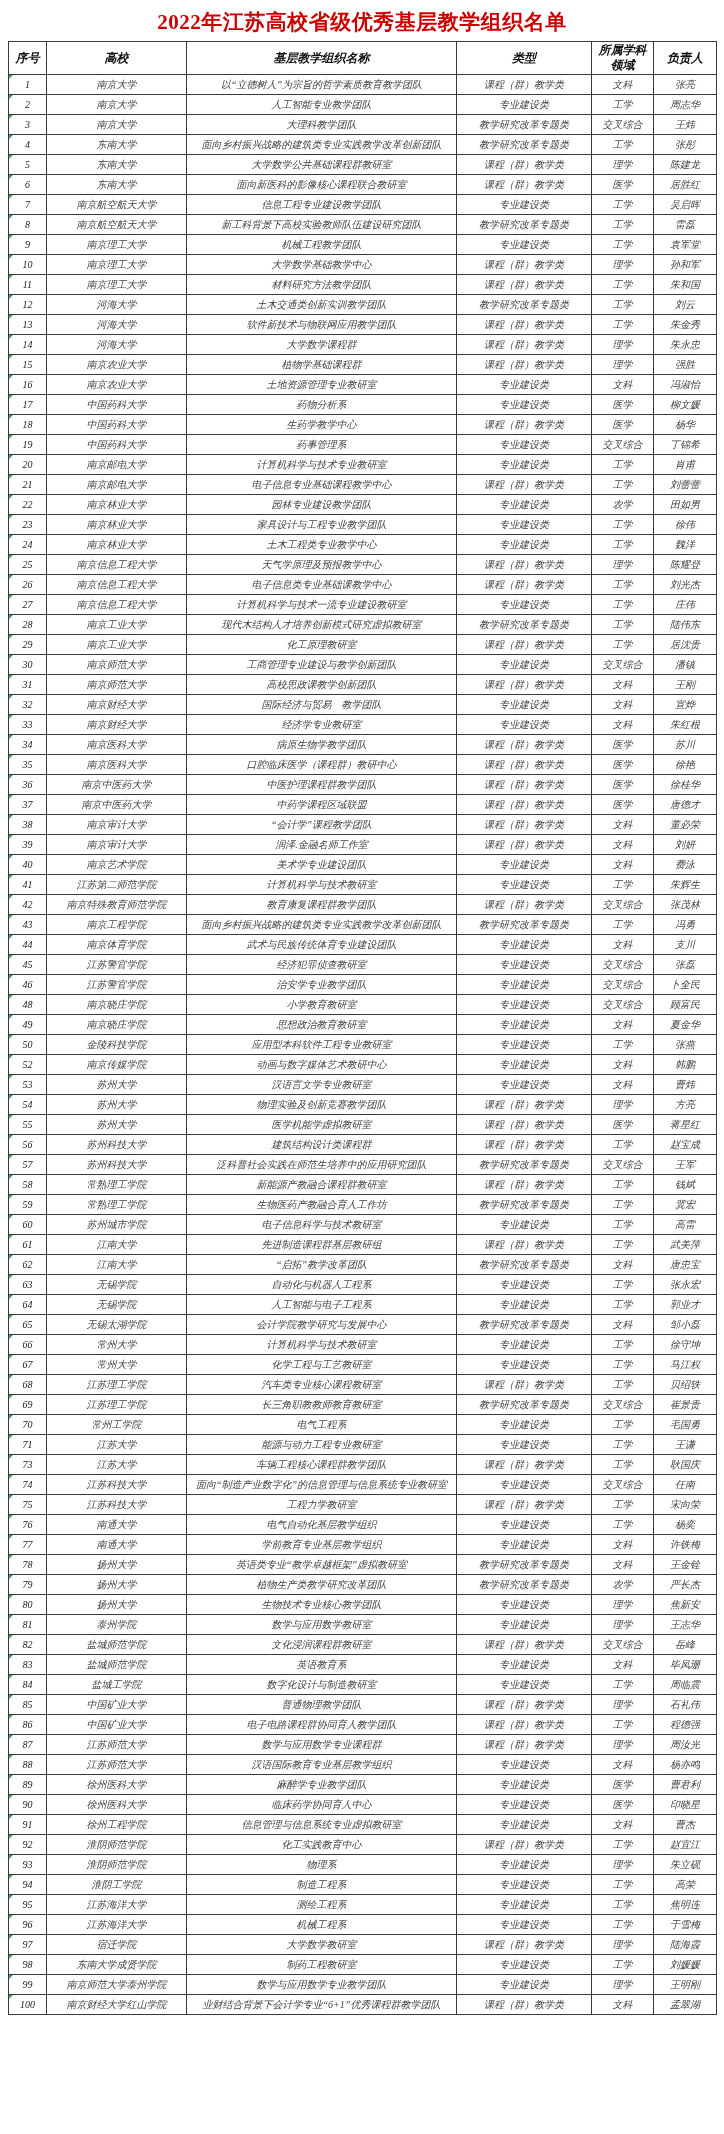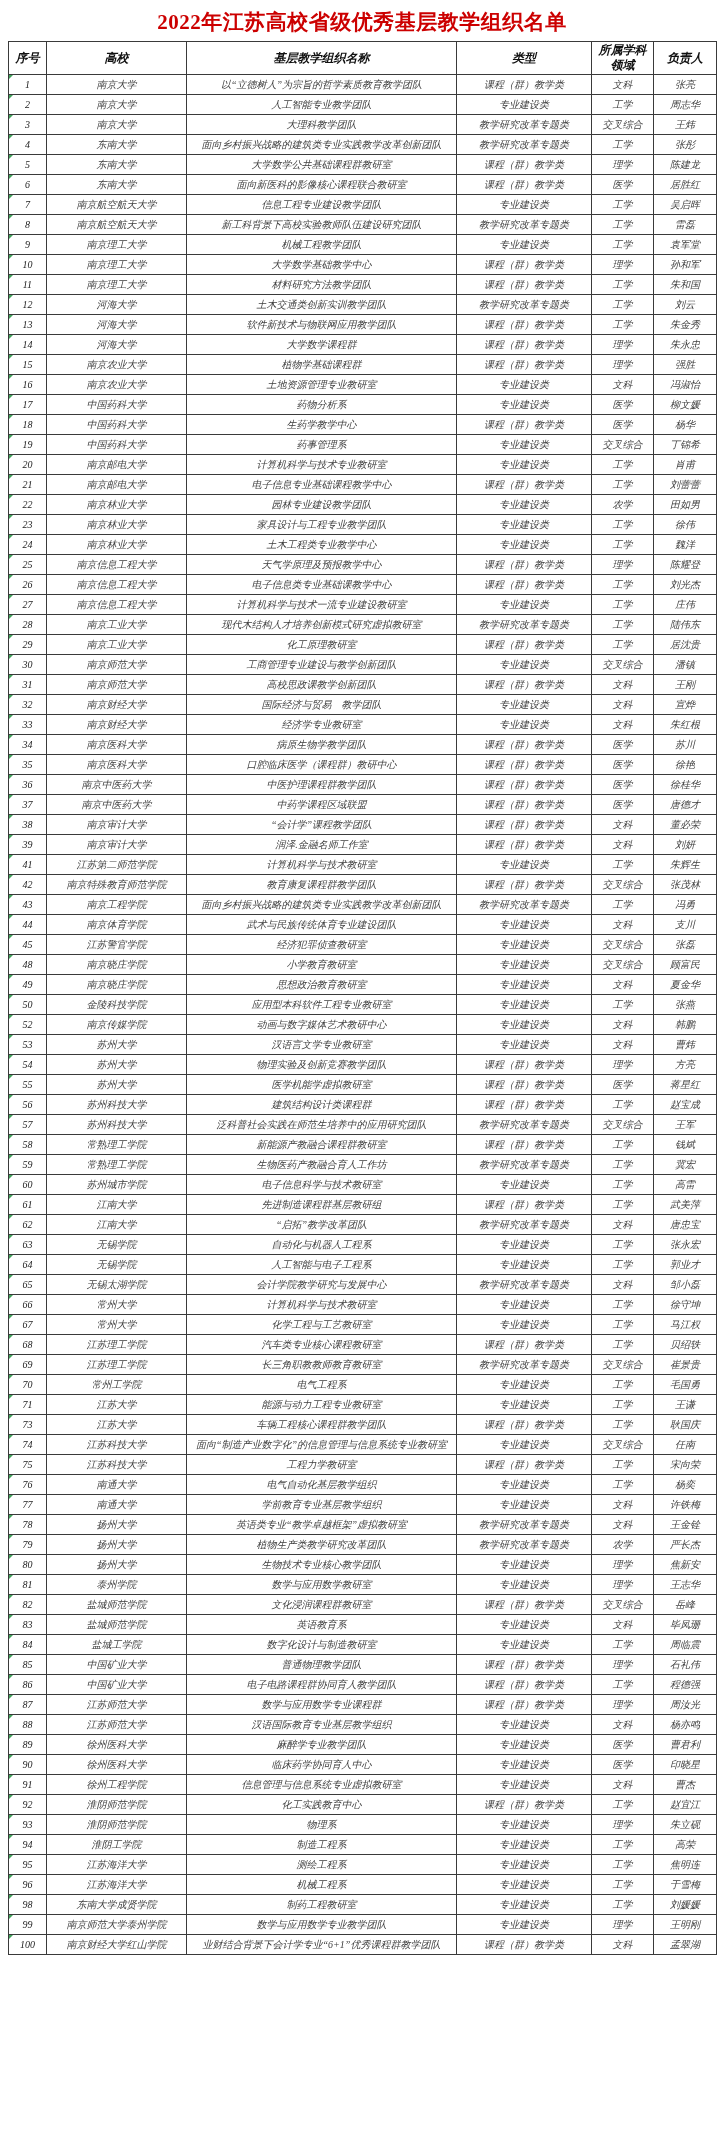--- a/index.html
+++ b/index.html
@@ -404,20 +404,28 @@
   </tr>
         <tr>
     <td class="no">39</td>
     <td>南京审计大学</td>
     <td>润泽.金融名师工作室</td>
     <td>课程（群）教学类</td>
     <td>文科</td>
     <td>刘妍</td>
   </tr>
         <tr>
+    <td class="no">40</td>
+    <td>南京艺术学院</td>
+    <td>美术学专业建设团队</td>
+    <td>专业建设类</td>
+    <td>文科</td>
+    <td>费泳</td>
+  </tr>
+        <tr>
     <td class="no">41</td>
     <td>江苏第二师范学院</td>
     <td>计算机科学与技术教研室</td>
     <td>专业建设类</td>
     <td>工学</td>
     <td>朱辉生</td>
   </tr>
         <tr>
     <td class="no">42</td>
     <td>南京特殊教育师范学院</td>
@@ -444,20 +452,28 @@
   </tr>
         <tr>
     <td class="no">45</td>
     <td>江苏警官学院</td>
     <td>经济犯罪侦查教研室</td>
     <td>专业建设类</td>
     <td>交叉综合</td>
     <td>张磊</td>
   </tr>
         <tr>
+    <td class="no">46</td>
+    <td>江苏警官学院</td>
+    <td>治安学专业教学团队</td>
+    <td>专业建设类</td>
+    <td>交叉综合</td>
+    <td>卜全民</td>
+  </tr>
+        <tr>
     <td class="no">48</td>
     <td>南京晓庄学院</td>
     <td>小学教育教研室</td>
     <td>专业建设类</td>
     <td>交叉综合</td>
     <td>顾富民</td>
   </tr>
         <tr>
     <td class="no">49</td>
     <td>南京晓庄学院</td>
@@ -818,20 +834,28 @@
     <td>工学</td>
     <td>焦明连</td>
   </tr>
         <tr>
     <td class="no">96</td>
     <td>江苏海洋大学</td>
     <td>机械工程系</td>
     <td>专业建设类</td>
     <td>工学</td>
     <td>于雪梅</td>
+  </tr>
+        <tr>
+    <td class="no">97</td>
+    <td>宿迁学院</td>
+    <td>大学数学教研室</td>
+    <td>课程（群）教学类</td>
+    <td>理学</td>
+    <td>陆海霞</td>
   </tr>
         <tr>
     <td class="no">98</td>
     <td>东南大学成贤学院</td>
     <td>制药工程教研室</td>
     <td>专业建设类</td>
     <td>工学</td>
     <td>刘媛媛</td>
   </tr>
         <tr>

